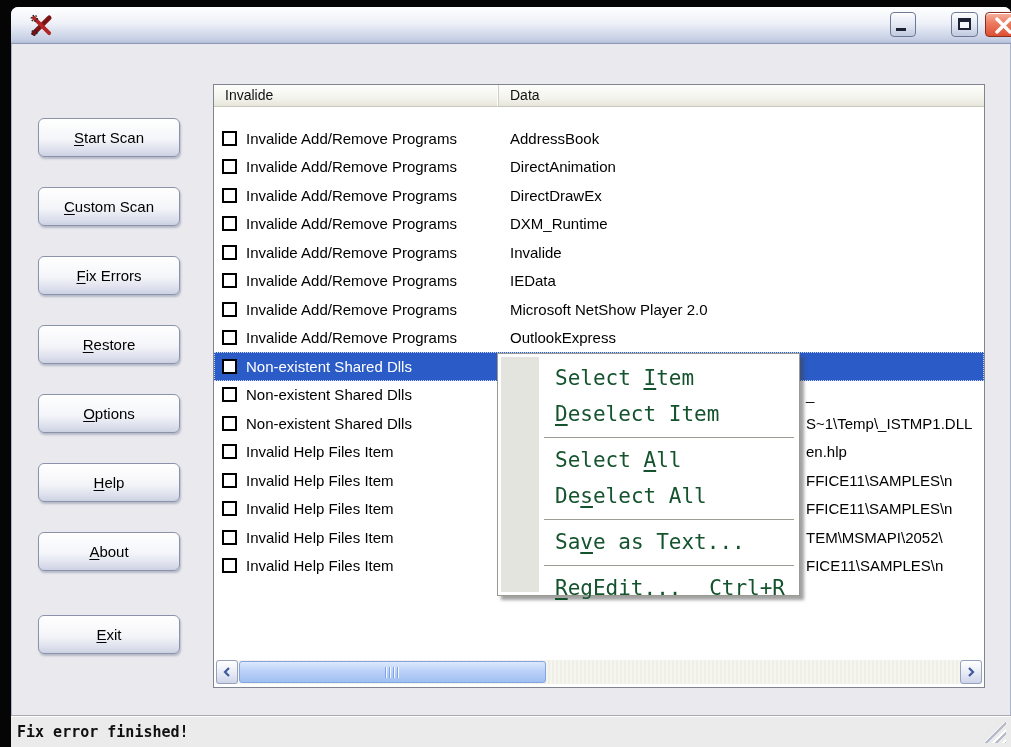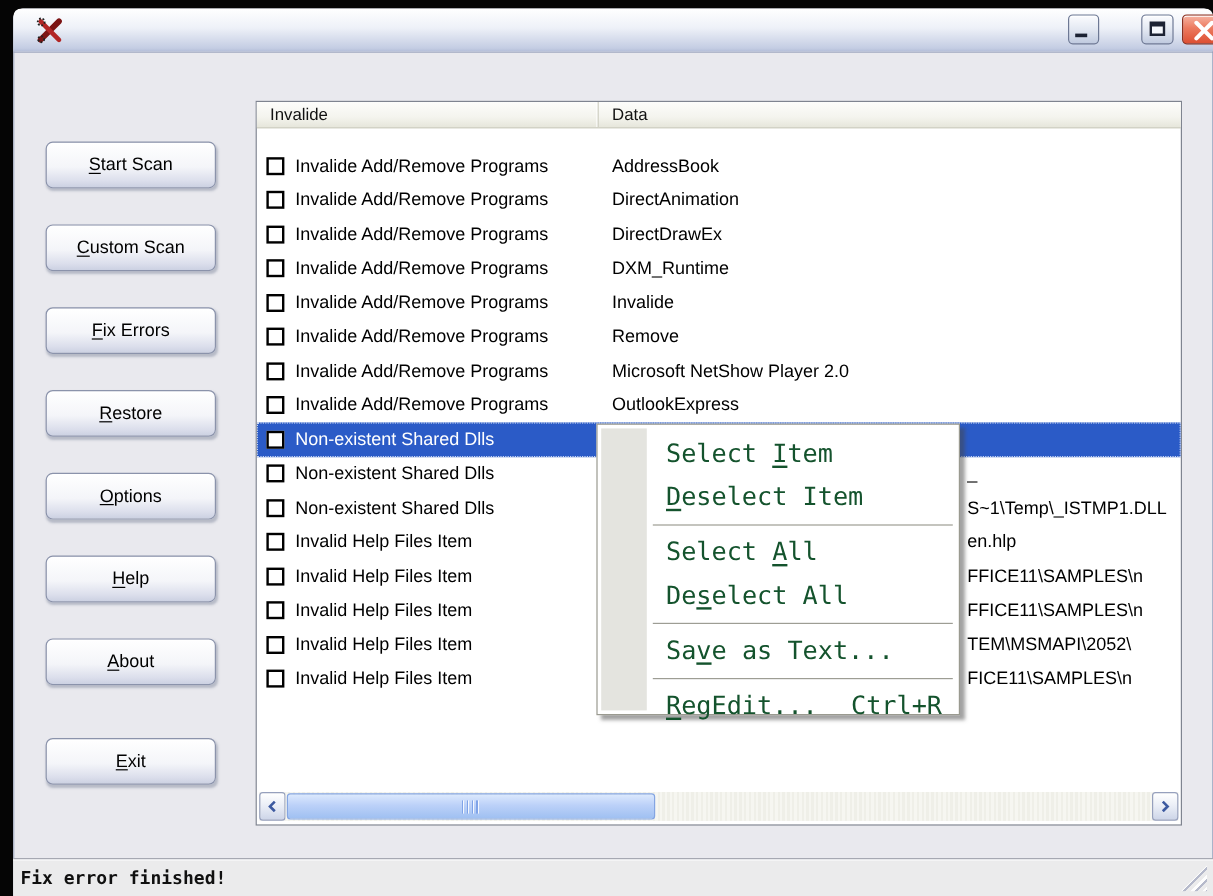--- a/index.html
+++ b/index.html
@@ -153,21 +153,21 @@
             <span class="d-cell">DXM_Runtime</span>
           </div>
           <div class="lv-row">
             <span class="cb"></span>
             <span class="p-cell">Invalide Add/Remove Programs</span>
             <span class="d-cell">Invalide</span>
           </div>
           <div class="lv-row">
             <span class="cb"></span>
             <span class="p-cell">Invalide Add/Remove Programs</span>
-            <span class="d-cell">Remove</span>
+            <span class="d-cell">IEData</span>
           </div>
           <div class="lv-row">
             <span class="cb"></span>
             <span class="p-cell">Invalide Add/Remove Programs</span>
             <span class="d-cell">Microsoft NetShow Player 2.0</span>
           </div>
           <div class="lv-row">
             <span class="cb"></span>
             <span class="p-cell">Invalide Add/Remove Programs</span>
             <span class="d-cell">OutlookExpress</span>

